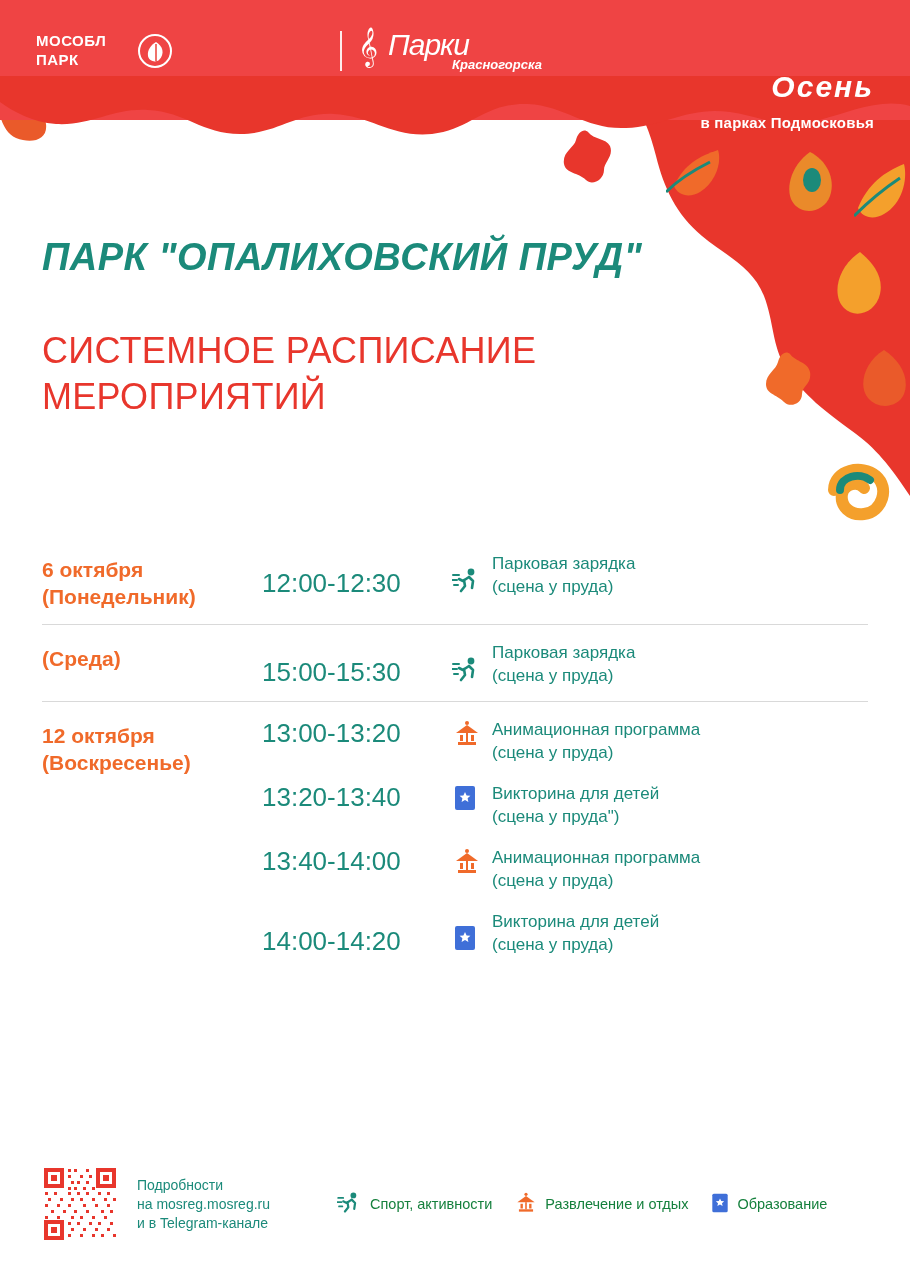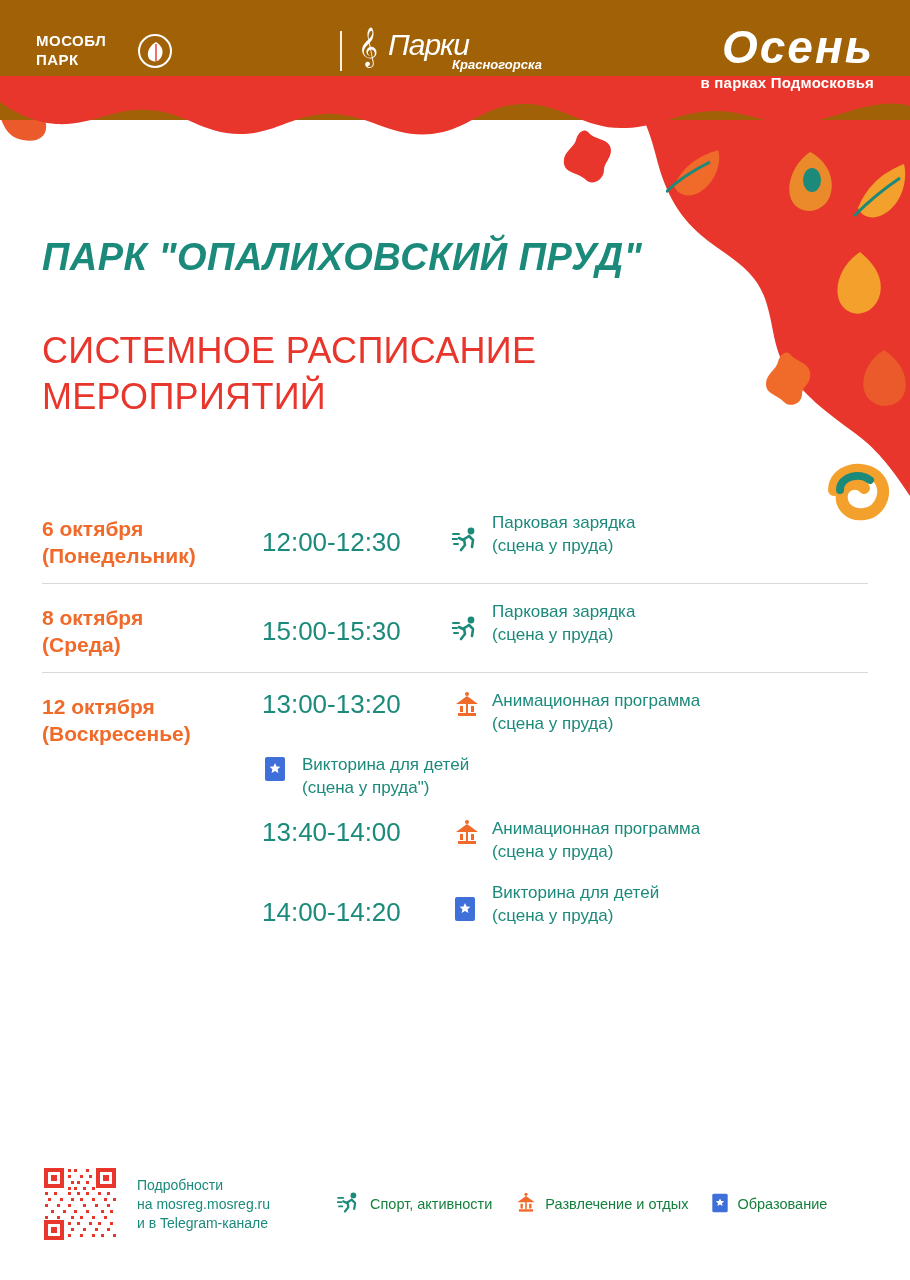--- a/index.html
+++ b/index.html
@@ -12,21 +12,21 @@
     overflow: hidden;
     position: relative;
   }
 
   
   .banner {
     position: absolute;
     top: 0; left: 0;
     width: 910px;
     height: 120px;
-    background: #a16207;
+    background: #ef4444;
     overflow: visible;
     z-index: 5;
   }
   .banner-blob {
     position: absolute;
     bottom: -46px;
     left: 0;
     width: 910px;
     height: 90px;
   }
@@ -87,25 +87,26 @@
   }
 
   .brand-right {
     position: absolute;
     right: 36px;
     top: 22px;
     text-align: right;
     color: #fff;
   }
   .brand-right .osen {
-    font-size: 46px;
+    font-size: 30px;
     font-weight: bold;
     font-style: italic;
     letter-spacing: 2px;
     line-height: 50px;
+    margin-top: 40px;
   }
   .brand-right .sub {
     font-size: 15px;
     font-weight: bold;
     letter-spacing: .2px;
     margin-top: 2px;
   }
 
   
   .red-side {
@@ -149,21 +150,21 @@
     left: 42px;
     top: 505px;
     width: 826px;
     z-index: 4;
   }
   .sched-group {
     display: flex;
     padding: 16px 0 14px 0;
     border-top: 1px solid #d9d9d9;
   }
-  .sched-group.first { border-top: none; padding-top: 6px; }
+  .sched-group.first { border-top: none; padding-top: 6px; margin-top: 41px; }
   .sched-date {
     width: 220px;
     flex: 0 0 220px;
     font-size: 21px;
     font-weight: bold;
     color: #f06a2a;
     line-height: 27px;
     padding-top: 4px;
   }
   .sched-rows { flex: 1; }
@@ -351,21 +352,20 @@
         <div class="sched-text">
           <span>Парковая зарядка</span>
           <span class="t2">(сцена у пруда)</span>
         </div>
       </div>
     </div>
   </div>
 
   <div class="sched-group">
     <div class="sched-date">
-      <div>8 октября</div>
       <div>(Среда)</div>
     </div>
     <div class="sched-rows">
       <div class="sched-row">
         <div class="sched-time">15:00-15:30</div>
         <div class="sched-icon">
           <svg width="30" height="26" viewBox="0 0 30 26">
               <circle cx="19" cy="4" r="3.4" fill="#1b8a7a"></circle>
               <path d="M17,9 L11,13 L7,11 M17,9 L21,13 L20,20 M12,12 L13,18 L9,23" stroke="#1b8a7a" stroke-width="2.6" fill="none" stroke-linecap="round" stroke-linejoin="round"></path>
               <path d="M1,7 L7,7 M0,12 L5,12 M2,17 L6,17" stroke="#1b8a7a" stroke-width="2" stroke-linecap="round"></path>
@@ -398,20 +398,21 @@
               <rect x="19" y="15" width="3" height="6" fill="#f06a2a"></rect>
             </svg>
         </div>
         <div class="sched-text">
           <span>Анимационная программа</span>
           <span class="t2">(сцена у пруда)</span>
         </div>
       </div>
 
       <div class="sched-row">
+        <div class="sched-time">13:20-13:40</div>
         <div class="sched-icon">
           <svg width="26" height="28" viewBox="0 0 26 28">
               <rect x="3" y="2" width="20" height="24" rx="2" fill="#3f6fd8"></rect>
               <path d="M13,8 L14.6,11.4 L18.4,11.8 L15.6,14.3 L16.4,18 L13,16.1 L9.6,18 L10.4,14.3 L7.6,11.8 L11.4,11.4 Z" fill="#fff"></path>
             </svg>
         </div>
         <div class="sched-text">
           <span>Викторина для детей</span>
           <span class="t2">(сцена у пруда")</span>
         </div>

